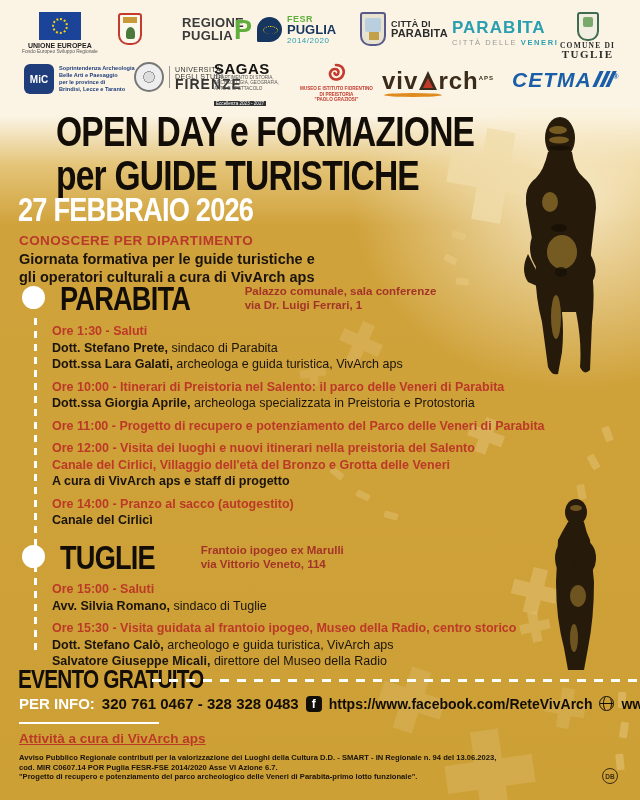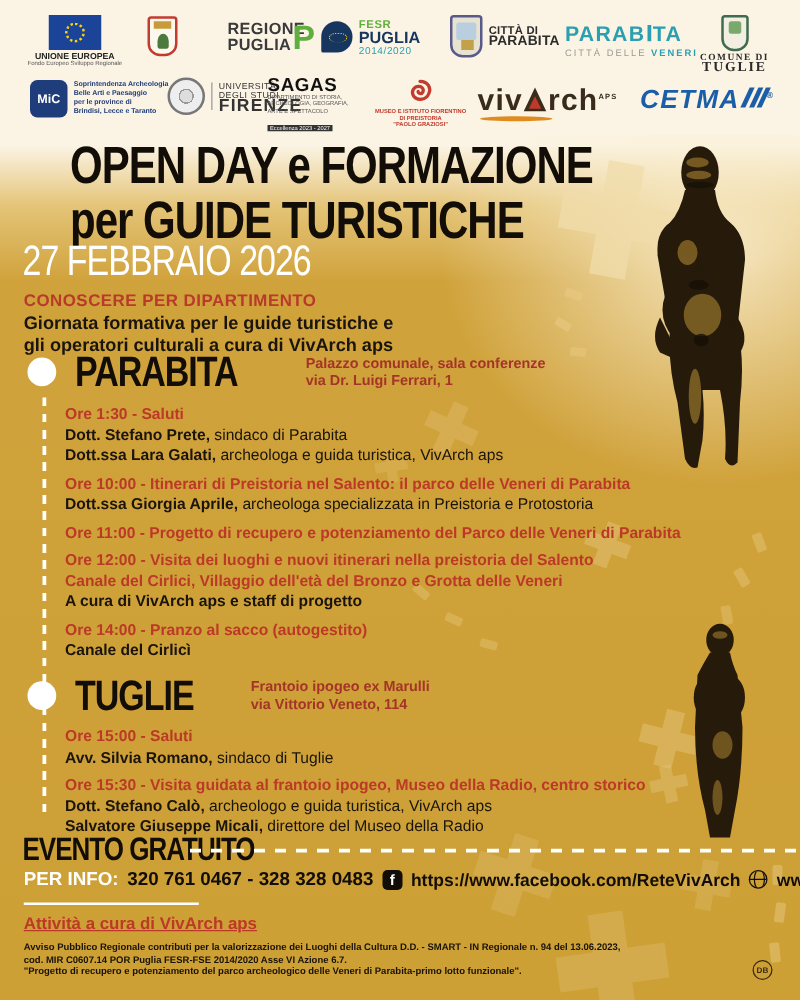--- a/index.html
+++ b/index.html
@@ -66,21 +66,21 @@
   .plus { position:absolute; }
   .plus::before { content:""; position:absolute; inset:0;
     background:
       linear-gradient(var(--c,#e3c27a),var(--c,#e3c27a)) center/100% 32% no-repeat,
       linear-gradient(var(--c,#e3c27a),var(--c,#e3c27a)) center/32% 100% no-repeat; }
   .dash { position:absolute; border-radius:1.5px; background:#e6c77f; }
   .statue { position:absolute; }
   
   .cond { display:inline-block; transform:scaleX(.8); transform-origin:0 50%; white-space:nowrap; letter-spacing:-1px; }
   .title { position:absolute; left:18px; top:110px; font-size:42px; line-height:44px; font-weight:800; color:#120d07; z-index:3;margin-left:38px;}
-  .date  { position:absolute; left:18px; top:190px; font-size:34px; font-weight:400; color:#fff; z-index:3;}
+  .date  { position:absolute; left:18px; top:190px; font-size:34px; font-weight:700; color:#fff; z-index:3;}
   .kicker{ position:absolute; left:19px; top:233px; font-size:13.5px; font-weight:800; color:#b9392a; letter-spacing:.4px; z-index:3;}
   .intro { position:absolute; left:19px; top:250px; font-size:14.5px; font-weight:bold; color:#1a140c; line-height:18px; z-index:3;}
   .timeline { position:absolute; left:34px; top:318px; width:2.5px; height:338px; z-index:2;
     background:repeating-linear-gradient(180deg,#fff 0 7px, transparent 7px 13px); }
   .sec-head { position:absolute; left:22px; display:flex; align-items:flex-start; z-index:3; }
   .bullet { width:23px; height:23px; border-radius:50%; background:#fff; margin-right:15px; margin-top:4px; flex:none; }
   .sec-name { font-size:34px; line-height:32px; font-weight:800; color:#120d07; }
   .venue { margin-left:22px; margin-top:2px; font-size:11.5px; font-weight:bold; color:#a43428; line-height:14px; }
   .sched { position:absolute; left:52px; width:578px; z-index:3; }
   .item { margin-bottom:6px; }

